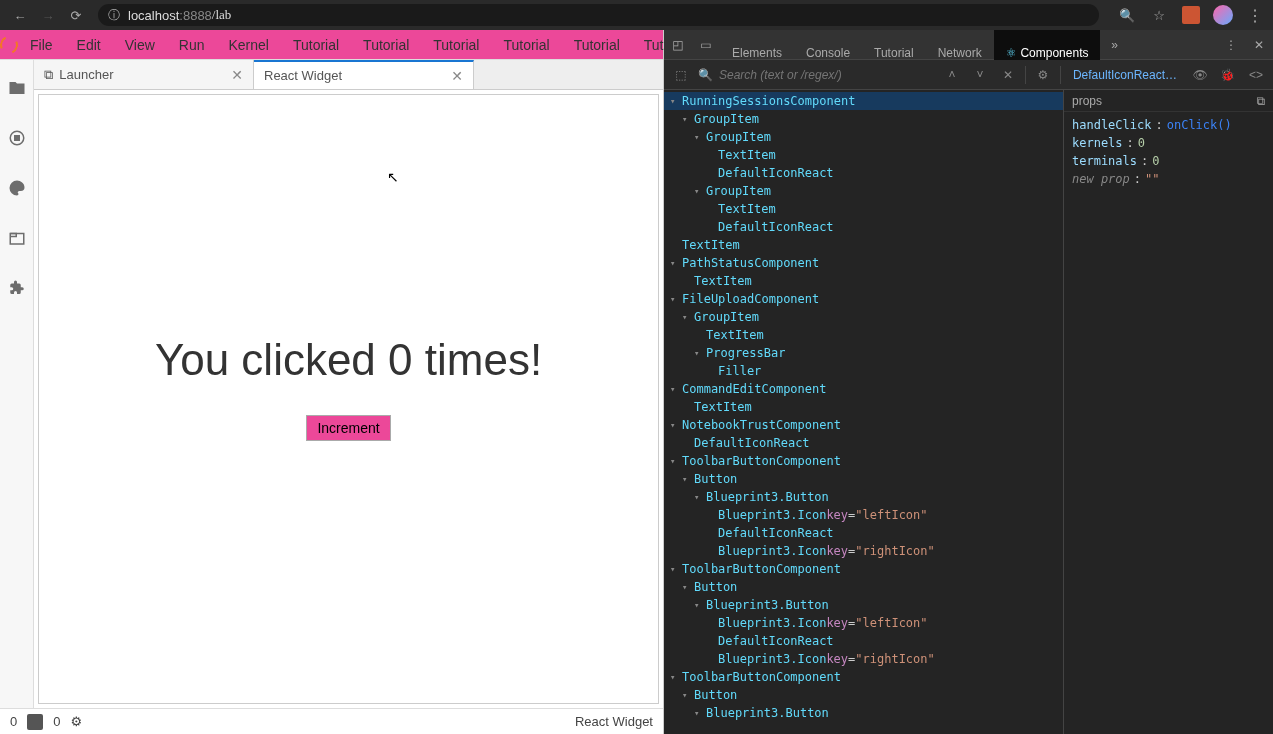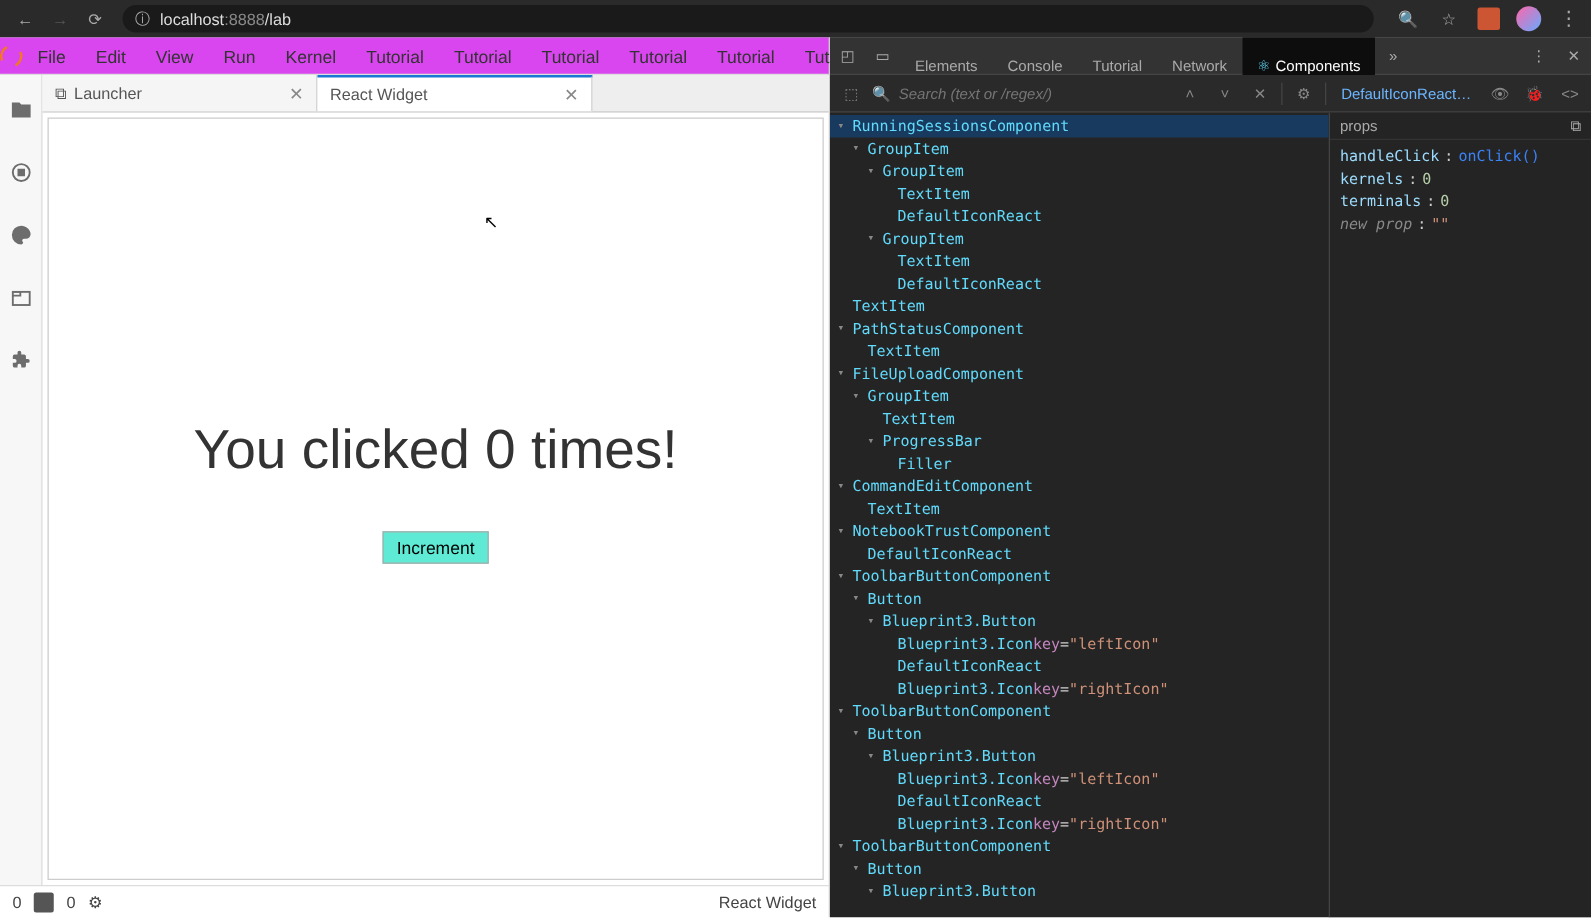--- a/index.html
+++ b/index.html
@@ -6,52 +6,52 @@
 body { font-family: -apple-system, BlinkMacSystemFont, "Segoe UI", Helvetica, Arial, sans-serif; font-size: 13px; width: 1273px; height: 734px; overflow: hidden; background: #fff; }
 
 
 .browser-chrome { height: 30px; background: #2a2a2a; display: flex; align-items: center; padding: 0 6px; color: #ccc; }
 .browser-chrome .nav-btn { width: 28px; height: 28px; display: flex; align-items: center; justify-content: center; cursor: pointer; color: #aaa; }
 .browser-chrome .nav-btn.disabled { color: #555; }
 .addr-bar { flex: 1; margin: 0 8px; height: 22px; background: #1a1a1a; border-radius: 11px; display: flex; align-items: center; padding: 0 10px; color: #ddd; font-size: 13px; }
 .addr-bar .lock { margin-right: 8px; font-size: 12px; color: #aaa; }
 .addr-bar .host { color: #ddd; }
 .addr-bar .port { color: #888; }
-.addr-bar .path { color: #ddd; }
+.addr-bar .path { color: #ddd; font-family: Liberation Serif, serif; }
 .chrome-right { display: flex; align-items: center; gap: 8px; margin-left: 8px; }
 .chrome-right .ico { width: 24px; height: 24px; display: flex; align-items: center; justify-content: center; cursor: pointer; color: #aaa; }
 .ext-badge { width: 18px; height: 18px; background: #c53; border-radius: 2px; }
 .avatar { width: 20px; height: 20px; border-radius: 50%; background: linear-gradient(135deg,#f6a,#6af); }
 .kebab { font-size: 16px; color: #aaa; }
 
 .main { display: flex; height: 704px; }
 
 
 .jlab { width: 664px; display: flex; flex-direction: column; border-right: 1px solid #ccc; }
-.jlab-menubar { height: 30px; display: flex; align-items: center; border-bottom: 1px solid #ddd; background: #d946ef; }
+.jlab-menubar { height: 30px; display: flex; align-items: center; border-bottom: 1px solid #ddd; background: #ec4899; }
 .jlogo { width: 34px; height: 30px; display: flex; align-items: center; justify-content: center; }
 .jlogo-inner { width: 18px; height: 18px; border: 2px solid #f37626; border-radius: 50%; border-top-color: transparent; border-bottom-color: transparent; transform: rotate(20deg); }
 .menu-item { padding: 0 12px; height: 30px; display: flex; align-items: center; cursor: pointer; font-size: 14px; color: #333; }
 
 .jlab-body { flex: 1; display: flex; }
 .leftbar { width: 34px; background: #f7f7f7; border-right: 1px solid #ddd; display: flex; flex-direction: column; align-items: center; padding-top: 18px; gap: 30px; }
 .leftbar .licon { width: 20px; height: 20px; color: #6d6d6d; cursor: pointer; display: flex; align-items: center; justify-content: center; }
 
 .content { flex: 1; display: flex; flex-direction: column; }
 .tabs { height: 30px; display: flex; background: #eee; border-bottom: 1px solid #ccc; }
 .tab { display: flex; align-items: center; padding: 0 10px; border-right: 1px solid #ccc; background: #f5f5f5; cursor: pointer; gap: 8px; min-width: 220px; justify-content: space-between; }
 .tab.active { background: #fff; border-top: 2px solid #1976d2; }
 .tab .tlabel { display: flex; align-items: center; gap: 6px; color: #555; }
 .tab .close { color: #888; font-size: 14px; }
 
 .tab-content { flex: 1; padding: 4px; }
 .widget-frame { width: 100%; height: 100%; border: 1px solid #ccc; display: flex; flex-direction: column; align-items: center; justify-content: flex-start; padding-top: 240px; position: relative; }
 .cursor-arrow { position: absolute; left: 348px; top: 74px; font-size: 14px; color: #000; }
-.widget-heading { font-size: 44px; font-weight: 400; color: #333; margin-bottom: 40px; }
-.inc-btn { padding: 4px 10px; background: #5eead4; border: 1px solid #aaa; cursor: pointer; font-size: 14px; }
+.widget-heading { font-size: 44px; font-weight: 400; color: #333; margin-bottom: 30px; }
+.inc-btn { padding: 4px 10px; background: #ec4899; border: 1px solid #aaa; cursor: pointer; font-size: 14px; }
 
 .jstatus { height: 26px; border-top: 1px solid #ddd; display: flex; align-items: center; padding: 0 10px; font-size: 13px; color: #444; justify-content: space-between; }
 .jstatus-left { display: flex; align-items: center; gap: 10px; }
 .jstatus-left .sicon { width: 16px; height: 16px; background: #555; border-radius: 2px; display: inline-block; }
 
 
 .devtools { flex: 1; background: #242424; color: #ccc; display: flex; flex-direction: column; font-size: 12px; }
 .dt-tabs { height: 30px; background: #333; display: flex; align-items: center; border-bottom: 1px solid #444; }
 .dt-tabs .dtico { width: 28px; display: flex; align-items: center; justify-content: center; height: 30px; color: #aaa; cursor: pointer; }
 .dt-tab { padding: 0 12px; height: 30px; display: flex; align-items: flex-end; cursor: pointer; color: #aaa; gap: 4px; }

